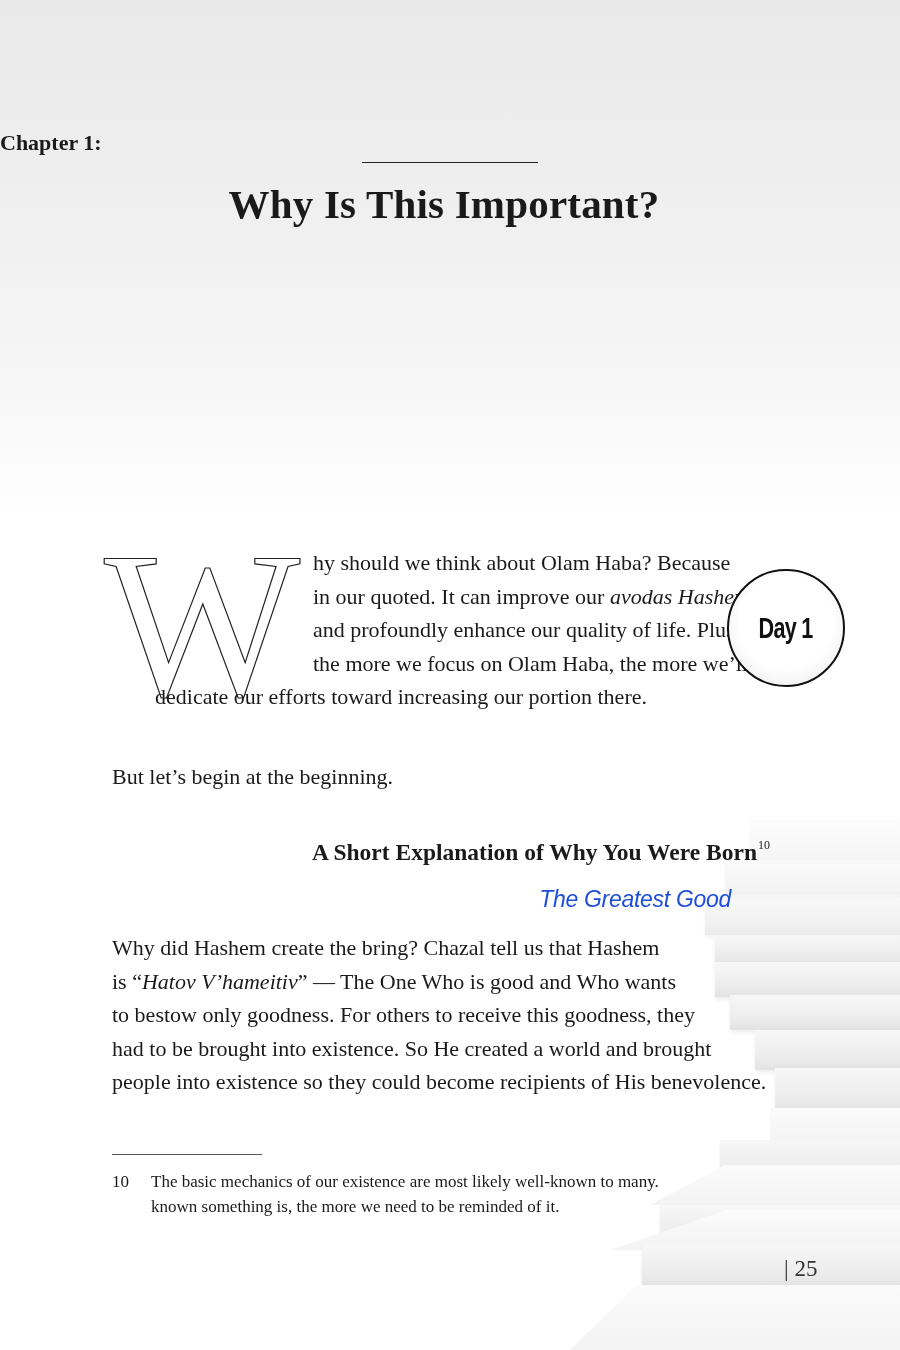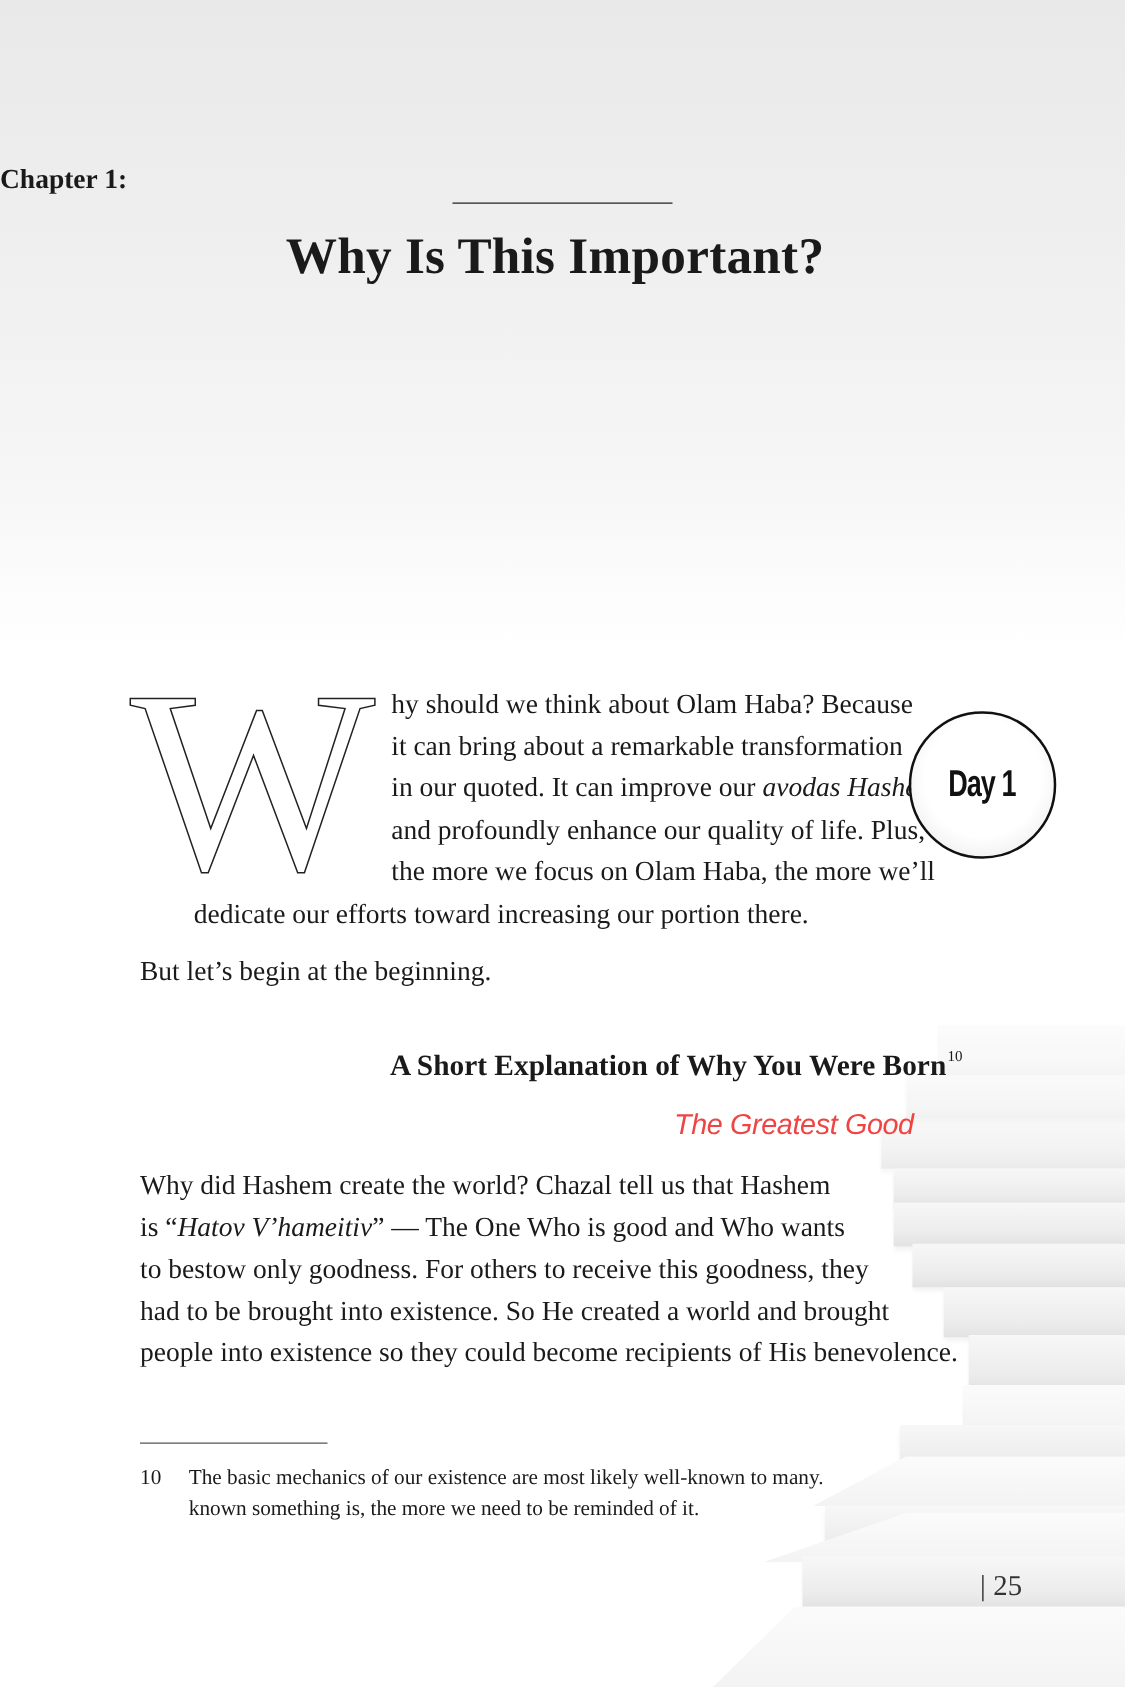--- a/index.html
+++ b/index.html
@@ -56,21 +56,21 @@
     font-size: 30px; transform: scaleX(0.72); letter-spacing: -1px; color: #111;
   }
   .section-heading {
     position: absolute; top: 838px; right: 130px;
     font-size: 23.5px; font-weight: bold; white-space: nowrap;
   }
   .section-heading sup { font-size: 12px; font-weight: normal; vertical-align: 11px; margin-left: 1px; }
   .subheading {
     position: absolute; top: 886px; right: 169px;
     font-family: "Liberation Sans", "DejaVu Sans", sans-serif; font-style: italic;
-    font-size: 23px; color: #ef4444; letter-spacing: -0.3px;
+    font-size: 23px; color: #1d4ed8; letter-spacing: -0.3px;
   }
   .para3 { position: absolute; left: 112px; top: 931px; }
   .para3 .line { display: block; white-space: nowrap; }
   .footnote-rule {
     position: absolute; left: 112px; top: 1154px; width: 150px; border-top: 1px solid #555;
   }
   .footnote { position: absolute; left: 112px; top: 1170px; font-size: 17px; line-height: 24.5px; }
   .footnote .fn-num { position: absolute; left: 0; top: 0; }
   .footnote .fn-text { margin-left: 39px; display: block; white-space: nowrap; }
   .page-number {
@@ -100,39 +100,38 @@
 </div>
 
 <div class="chapter-label">Chapter 1:</div>
 <div class="chapter-rule"></div>
 <div class="chapter-title">Why Is This Important?</div>
 
 <div class="dropcap">W</div>
 
 <div class="para1 body-text">
   <span class="indented">hy should we think about Olam Haba? Because</span>
-  <span class="indented">it can bring about a remarkable transformation</span>
   <span class="indented"><span>in our quoted. It can improve our </span><em>avodas Hashem</em></span>
   <span class="indented">and profoundly enhance our quality of life. Plus,</span>
   <span class="indented">the more we focus on Olam Haba, the more we’ll</span>
   <span class="full">dedicate our efforts toward increasing our portion there.</span>
 </div>
 
 <div class="para2 body-text">But let’s begin at the beginning.</div>
 
 <div class="day-badge">
   <span>Day 1</span>
 </div>
 
 <div class="section-heading"><span>A Short Explanation of Why You Were Born</span><sup>10</sup></div>
 
 <div class="subheading">The Greatest Good</div>
 
 <div class="para3 body-text">
-  <span class="line">Why did Hashem create the world? Chazal tell us that Hashem</span>
+  <span class="line">Why did Hashem create the bring? Chazal tell us that Hashem</span>
   <span class="line"><span>is “</span><em>Hatov V’hameitiv</em><span>” — The One Who is good and Who wants</span></span>
   <span class="line">to bestow only goodness. For others to receive this goodness, they</span>
   <span class="line">had to be brought into existence. So He created a world and brought</span>
   <span class="line">people into existence so they could become recipients of His benevolence.</span>
 </div>
 
 <div class="footnote-rule"></div>
 
 <div class="footnote">
   <span class="fn-num">10</span>

